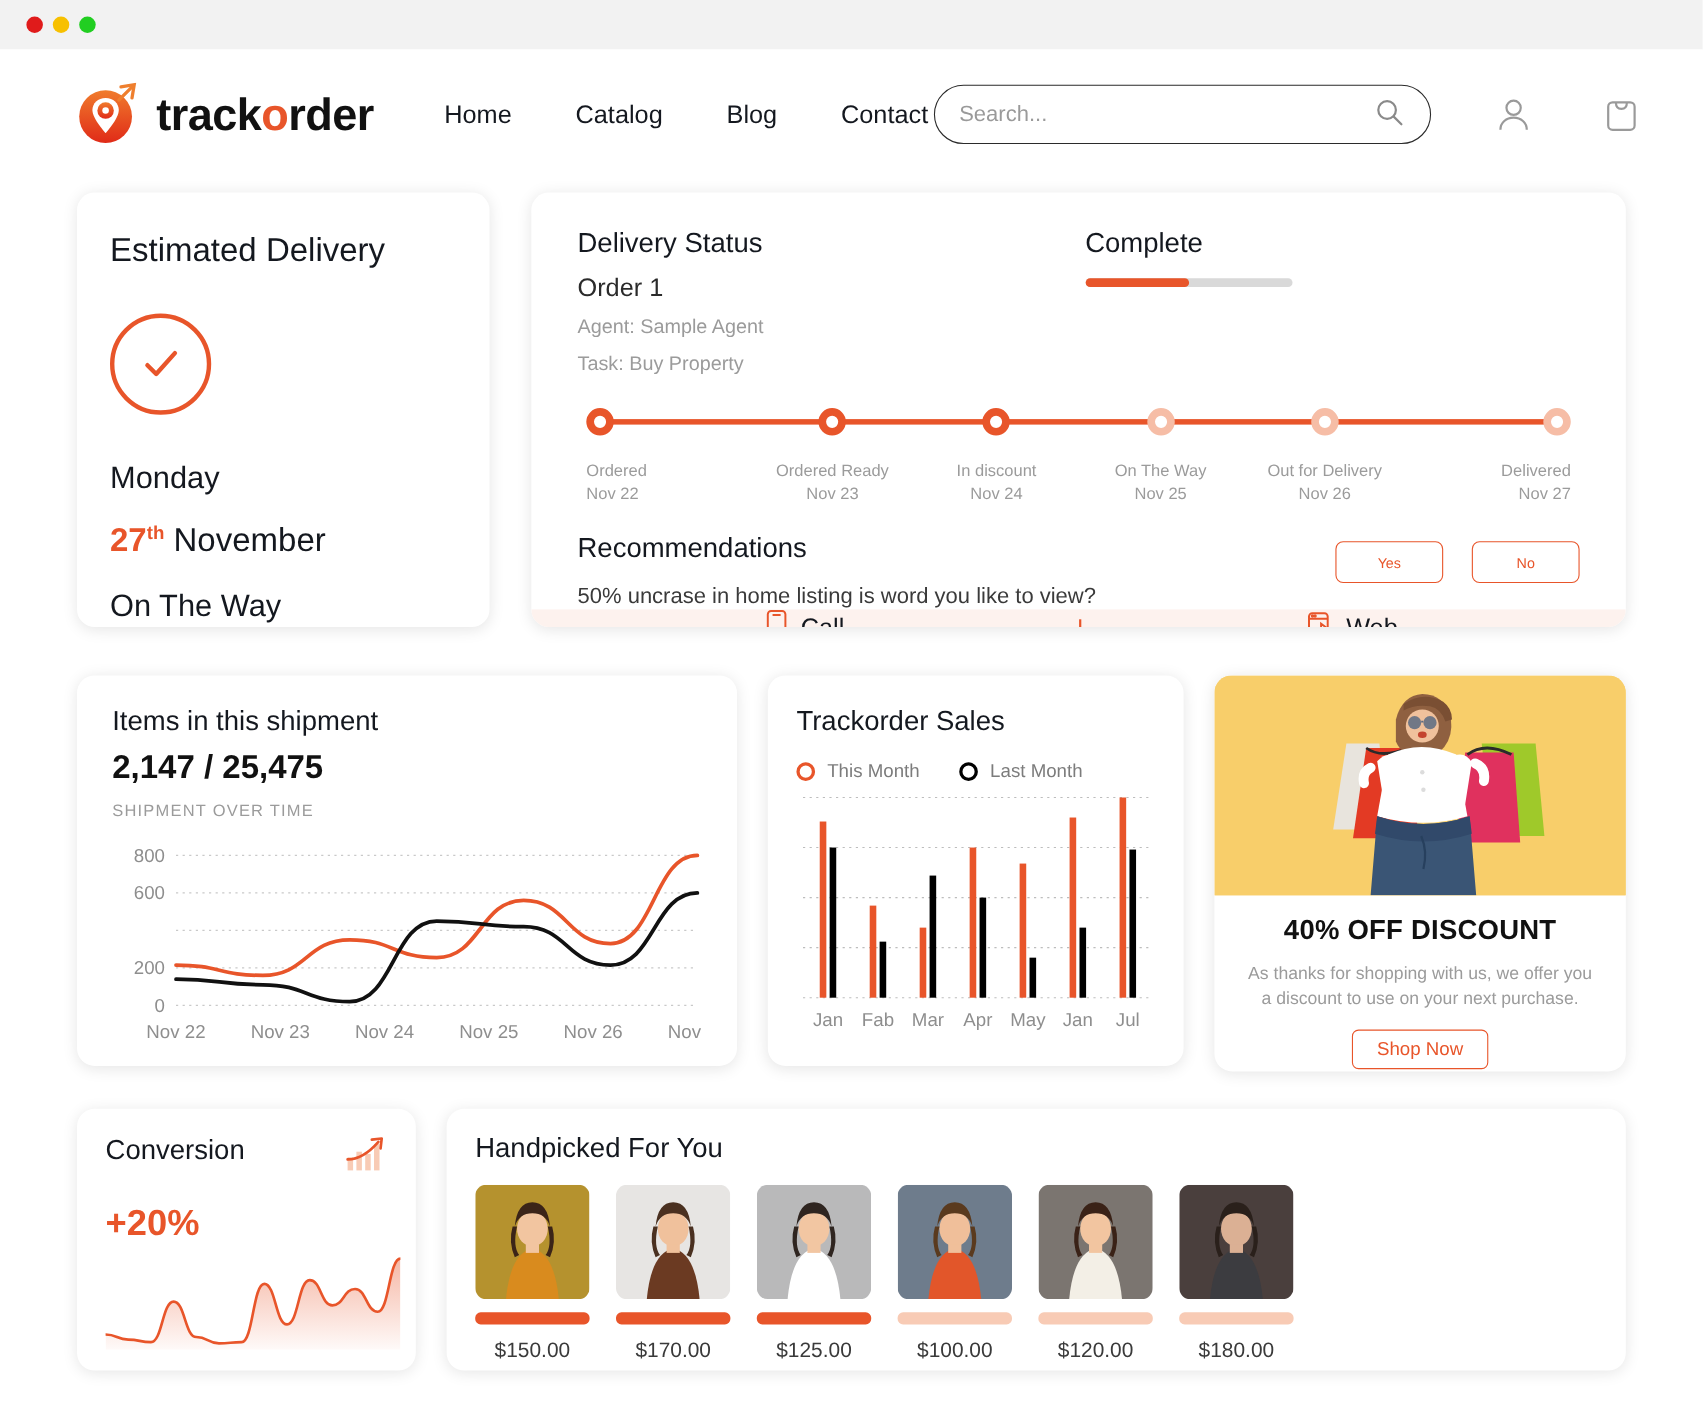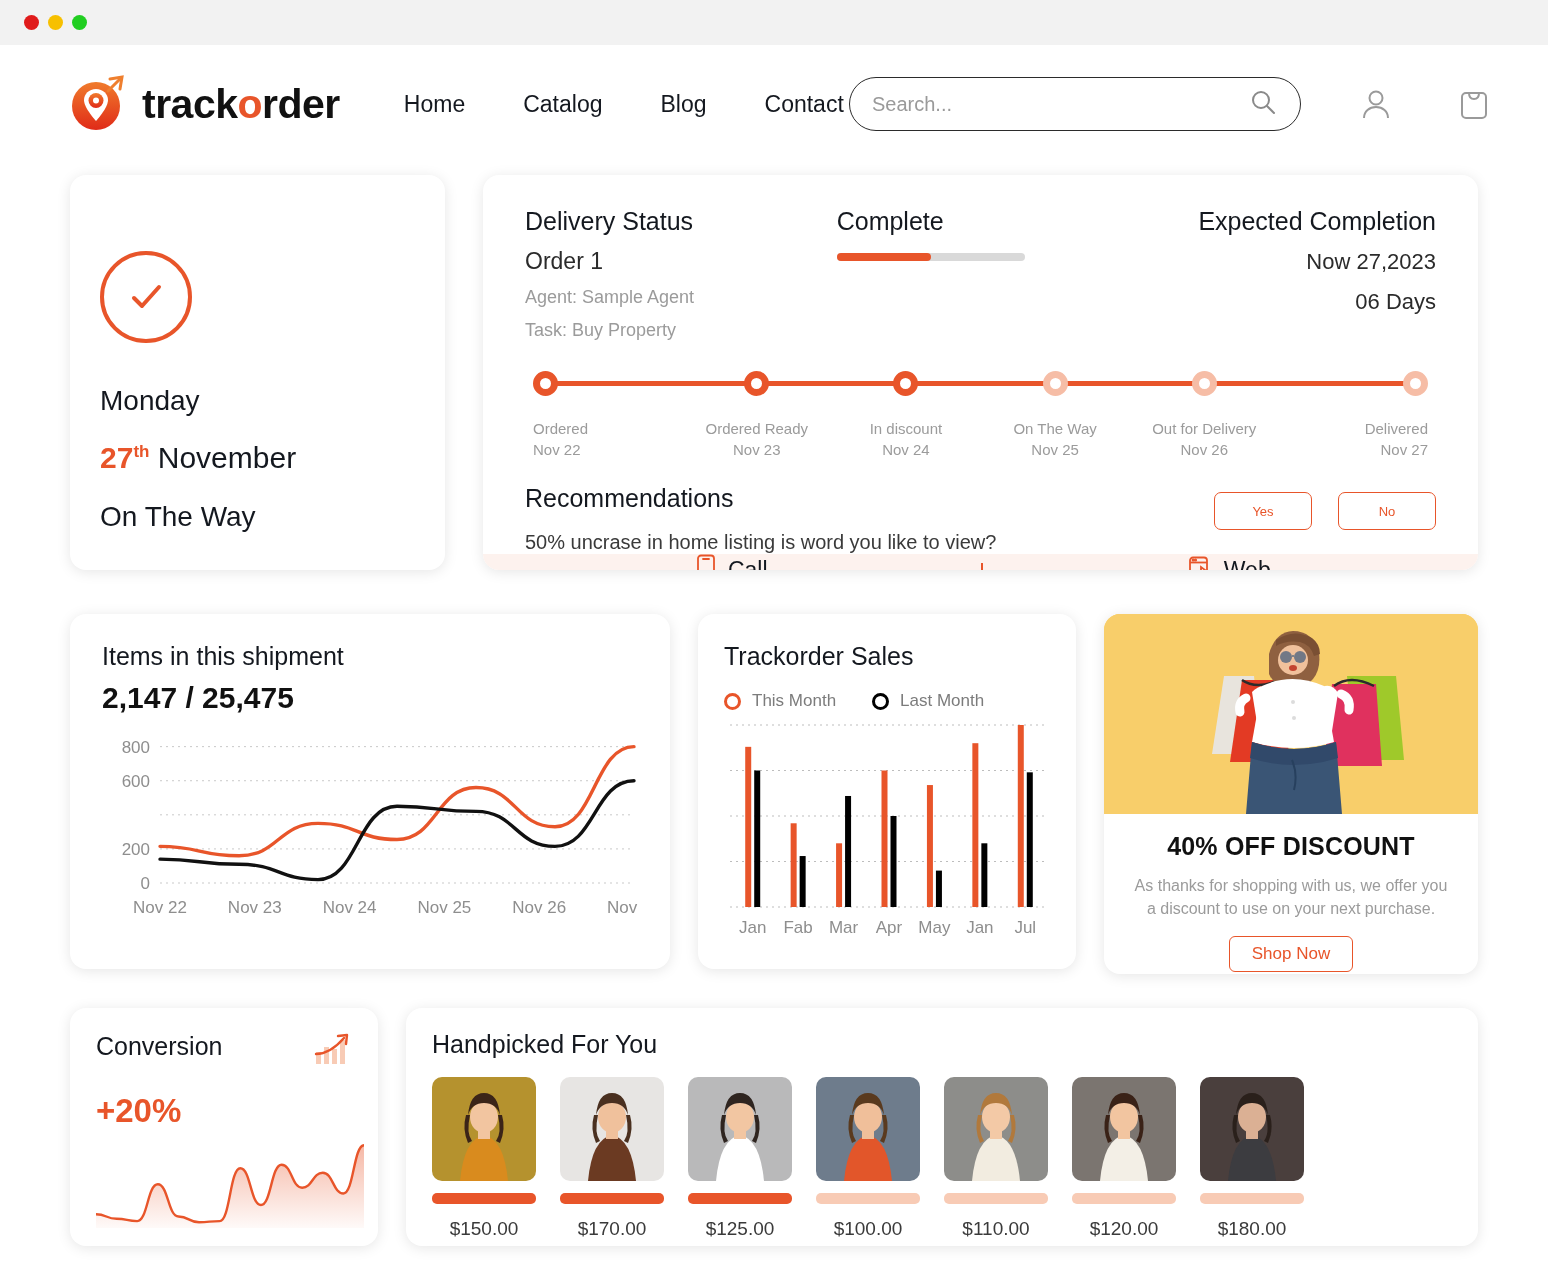--- a/index.html
+++ b/index.html
@@ -217,20 +217,21 @@
           <rect x="7" y="8" width="24" height="25" rx="4"></rect>
             <path d="M14 8c0 4 2.2 6 5 6s5-2 5-6"></path>
         </svg>
       </span>
     </div>
   </div>
 
   <div class="row1">
 
     <div class="card est-card">
+      <div class="est-title">Estimated Delivery</div>
       <div class="check-circle">
         <svg width="48" height="48" viewBox="0 0 48 48" fill="none" stroke="#e8552a" stroke-width="4" stroke-linecap="round" stroke-linejoin="round">
           <path d="M12 25 L20 33 L37 14"></path>
         </svg>
       </div>
       <div class="est-day">Monday</div>
       <div class="est-date">
         <span class="num"><span>27</span><sup>th</sup></span>
         <span>November</span>
       </div>
@@ -244,25 +245,20 @@
             <div class="sg-head">Delivery Status</div>
             <div class="sg-order">Order 1</div>
             <div class="sg-sub">Agent: Sample Agent</div>
             <div class="sg-sub">Task: Buy Property</div>
           </div>
           <div class="sg-col mid">
             <div class="sg-head">Complete</div>
             <div class="progress-track">
               <div class="progress-fill" id="progress-fill" style="width: 50%;"></div>
             </div>
-          </div>
-          <div class="sg-col right">
-            <div class="sg-head">Expected Completion</div>
-            <div class="sg-big">Now 27,2023</div>
-            <div class="sg-days">06 Days</div>
           </div>
         </div>
 
         <div class="timeline">
           <div class="tl-line"></div>
           <div class="tl-items" id="timeline-items">
               <div class="tl-item">
                 <span class="tl-dot"></span>
                 <span class="tl-label">Ordered</span>
                 <span class="tl-date">Nov 22</span>
@@ -332,20 +328,21 @@
         </div>
       </div>
     </div>
   </div>
 
   <div class="row2">
 
     <div class="card line-card">
       <div class="lc-title">Items in this shipment</div>
       <div class="lc-value">2,147 / 25,475</div>
+      <div class="lc-sub">SHIPMENT OVER TIME</div>
       <div class="lc-chart">
         <svg id="line-chart" width="536" height="200" viewBox="0 0 536 200">
             <line x1="58" y1="160" x2="532" y2="160" stroke="#c9c9c9" stroke-width="1" stroke-dasharray="2 4"></line>
             <line x1="58" y1="125.9090909090909" x2="532" y2="125.9090909090909" stroke="#c9c9c9" stroke-width="1" stroke-dasharray="2 4"></line>
             <line x1="58" y1="91.81818181818183" x2="532" y2="91.81818181818183" stroke="#c9c9c9" stroke-width="1" stroke-dasharray="2 4"></line>
             <line x1="58" y1="57.727272727272734" x2="532" y2="57.727272727272734" stroke="#c9c9c9" stroke-width="1" stroke-dasharray="2 4"></line>
             <line x1="58" y1="23.636363636363654" x2="532" y2="23.636363636363654" stroke="#c9c9c9" stroke-width="1" stroke-dasharray="2 4"></line>
             <text x="48" y="166" text-anchor="end" font-size="17" fill="#8e8e8e" font-family="Liberation Sans">0</text>
             <text x="48" y="131.9090909090909" text-anchor="end" font-size="17" fill="#8e8e8e" font-family="Liberation Sans">200</text>
             <text x="48" y="63.727272727272734" text-anchor="end" font-size="17" fill="#8e8e8e" font-family="Liberation Sans">600</text>
@@ -526,33 +523,20 @@
                 <path d="M36 38 q2 -22 16 -22 q14 0 16 22 q-4 -12 -16 -12 q-12 0 -16 12z" fill="#5a3a1e"></path>
                 <path d="M38 38 q-4 18 2 26 l-4 2 q-6 -14 -2 -28z" fill="#5a3a1e"></path>
                 <path d="M66 38 q4 18 -2 26 l4 2 q6 -14 2 -28z" fill="#5a3a1e"></path>
                 <rect x="46" y="54" width="12" height="8" fill="#f0bf9a"></rect>
               </svg></div>
             <div class="prod-bar light"></div>
             <div class="prod-price">$100.00</div>
           </div>
           <div class="prod">
             <div class="prod-img"><svg width="104" height="104" viewBox="0 0 104 104">
-                <rect width="104" height="104" fill="#8d8d8a"></rect>
-                <path d="M28 104 q4 -42 24 -46 q20 4 24 46 z" fill="#f2ece0"></path>
-                <ellipse cx="52" cy="40" rx="14" ry="16" fill="#f3c9a6"></ellipse>
-                <path d="M36 38 q2 -22 16 -22 q14 0 16 22 q-4 -12 -16 -12 q-12 0 -16 12z" fill="#b1793c"></path>
-                <path d="M38 38 q-4 18 2 26 l-4 2 q-6 -14 -2 -28z" fill="#b1793c"></path>
-                <path d="M66 38 q4 18 -2 26 l4 2 q6 -14 2 -28z" fill="#b1793c"></path>
-                <rect x="46" y="54" width="12" height="8" fill="#f3c9a6"></rect>
-              </svg></div>
-            <div class="prod-bar light"></div>
-            <div class="prod-price">$110.00</div>
-          </div>
-          <div class="prod">
-            <div class="prod-img"><svg width="104" height="104" viewBox="0 0 104 104">
                 <rect width="104" height="104" fill="#7b7570"></rect>
                 <path d="M28 104 q4 -42 24 -46 q20 4 24 46 z" fill="#f3efe6"></path>
                 <ellipse cx="52" cy="40" rx="14" ry="16" fill="#f2c5a0"></ellipse>
                 <path d="M36 38 q2 -22 16 -22 q14 0 16 22 q-4 -12 -16 -12 q-12 0 -16 12z" fill="#3a2217"></path>
                 <path d="M38 38 q-4 18 2 26 l-4 2 q-6 -14 -2 -28z" fill="#3a2217"></path>
                 <path d="M66 38 q4 18 -2 26 l4 2 q6 -14 2 -28z" fill="#3a2217"></path>
                 <rect x="46" y="54" width="12" height="8" fill="#f2c5a0"></rect>
               </svg></div>
             <div class="prod-bar light"></div>
             <div class="prod-price">$120.00</div>

